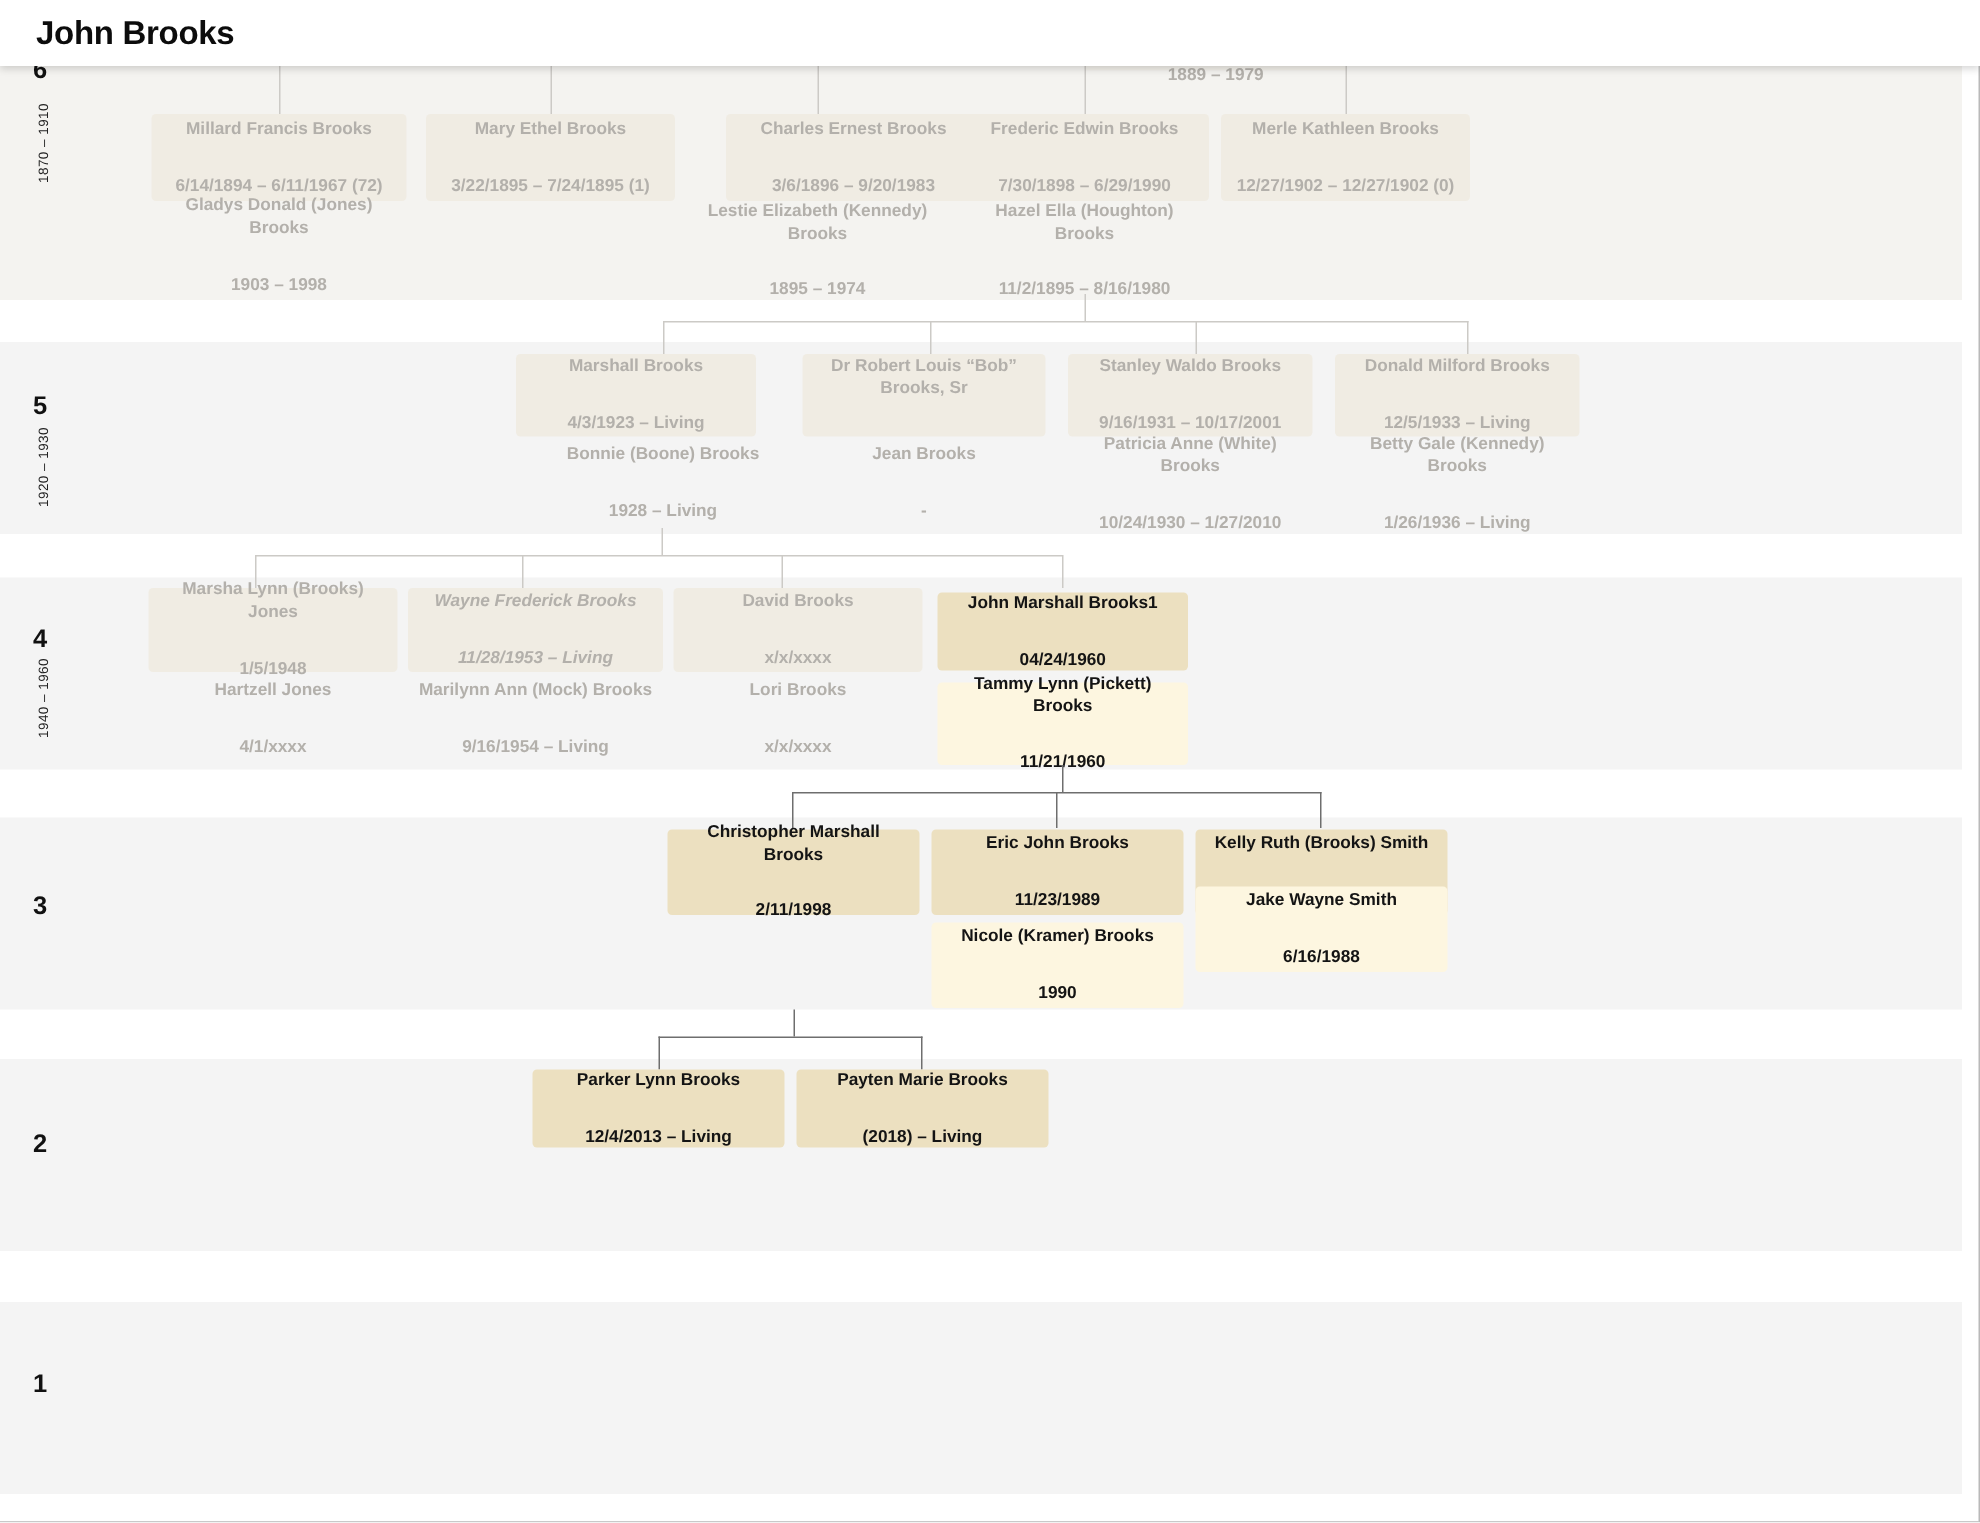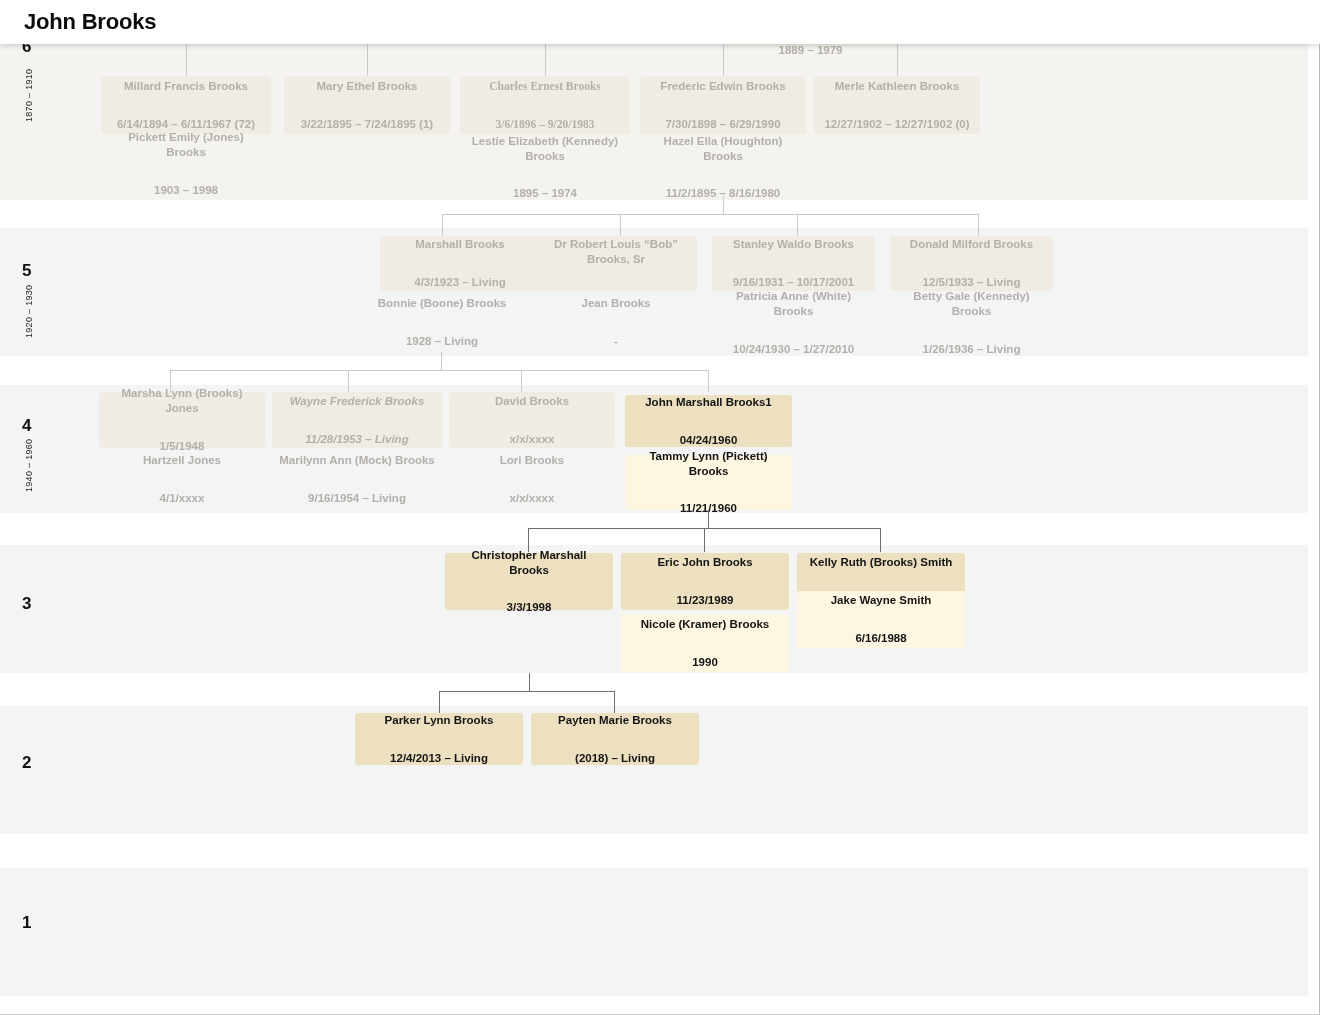--- a/index.html
+++ b/index.html
@@ -128,30 +128,30 @@
     <div class="line v faded" style="left:367px; top:30px; height:46px;"></div>
     <div class="line v faded" style="left:545px; top:30px; height:46px;"></div>
     <div class="line v faded" style="left:723px; top:30px; height:46px;"></div>
     <div class="line v faded" style="left:897px; top:30px; height:46px;"></div>
 
     <div class="card faded" style="left:101px; top:76px; width:170px; height:58px;">
       <span class="nm">Millard Francis Brooks</span>
       <span class="dt">6/14/1894 – 6/11/1967 (72)</span>
     </div>
     <div class="card faded-spouse" style="left:101px; top:140px; width:170px; height:48px;">
-      <span class="nm">Pickett Emily (Jones) Brooks</span>
+      <span class="nm">Gladys Donald (Jones) Brooks</span>
       <span class="dt">1903 – 1998</span>
     </div>
 
     <div class="card faded" style="left:284px; top:76px; width:166px; height:58px;">
       <span class="nm">Mary Ethel Brooks</span>
       <span class="dt">3/22/1895 – 7/24/1895 (1)</span>
     </div>
 
-    <div class="card faded" style="left:460px; top:76px; width:170px; height:58px;font-family:Liberation Serif, serif;">
+    <div class="card faded" style="left:484px; top:76px; width:170px; height:58px;">
       <span class="nm">Charles Ernest Brooks</span>
       <span class="dt">3/6/1896 – 9/20/1983</span>
     </div>
     <div class="card faded-spouse" style="left:460px; top:140px; width:170px; height:55px;">
       <span class="nm">Lestie Elizabeth (Kennedy) Brooks</span>
       <span class="dt">1895 – 1974</span>
     </div>
 
     <div class="card faded" style="left:640px; top:76px; width:166px; height:58px;">
       <span class="nm">Frederic Edwin Brooks</span>
@@ -167,21 +167,21 @@
       <span class="dt">12/27/1902 – 12/27/1902 (0)</span>
     </div>
 
     <div class="line v faded" style="left:723px; top:196px; height:18px;"></div>
     <div class="line h faded" style="left:442px; top:214px; width:537px;"></div>
     <div class="line v faded" style="left:442px; top:214px; height:22px;"></div>
     <div class="line v faded" style="left:620px; top:214px; height:22px;"></div>
     <div class="line v faded" style="left:797px; top:214px; height:22px;"></div>
     <div class="line v faded" style="left:978px; top:214px; height:22px;"></div>
 
-    <div class="card faded" style="left:380px; top:236px; width:160px; height:55px;">
+    <div class="card faded" style="left:344px; top:236px; width:160px; height:55px;">
       <span class="nm">Marshall Brooks</span>
       <span class="dt">4/3/1923 – Living</span>
     </div>
     <div class="card faded-spouse" style="left:360px; top:297px; width:164px; height:50px;">
       <span class="nm">Bonnie (Boone) Brooks</span>
       <span class="dt">1928 – Living</span>
     </div>
 
     <div class="card faded-spouse" style="left:535px; top:297px; width:162px; height:50px;">
       <span class="nm">Jean Brooks</span>
@@ -254,21 +254,21 @@
     </div>
 
     <div class="line v" style="left:708px; top:510px; height:18px;"></div>
     <div class="line h" style="left:528px; top:528px; width:353px;"></div>
     <div class="line v" style="left:528px; top:528px; height:24px;"></div>
     <div class="line v" style="left:704px; top:528px; height:24px;"></div>
     <div class="line v" style="left:880px; top:528px; height:24px;"></div>
 
     <div class="card primary" style="left:445px; top:553px; width:168px; height:57px;">
       <span class="nm">Christopher Marshall Brooks</span>
-      <span class="dt">3/3/1998</span>
+      <span class="dt">2/11/1998</span>
     </div>
 
     <div class="card primary" style="left:621px; top:553px; width:168px; height:57px;">
       <span class="nm">Eric John Brooks</span>
       <span class="dt">11/23/1989</span>
     </div>
     <div class="card primary-spouse" style="left:621px; top:615px; width:168px; height:57px;">
       <span class="nm">Nicole (Kramer) Brooks</span>
       <span class="dt">1990</span>
     </div>

